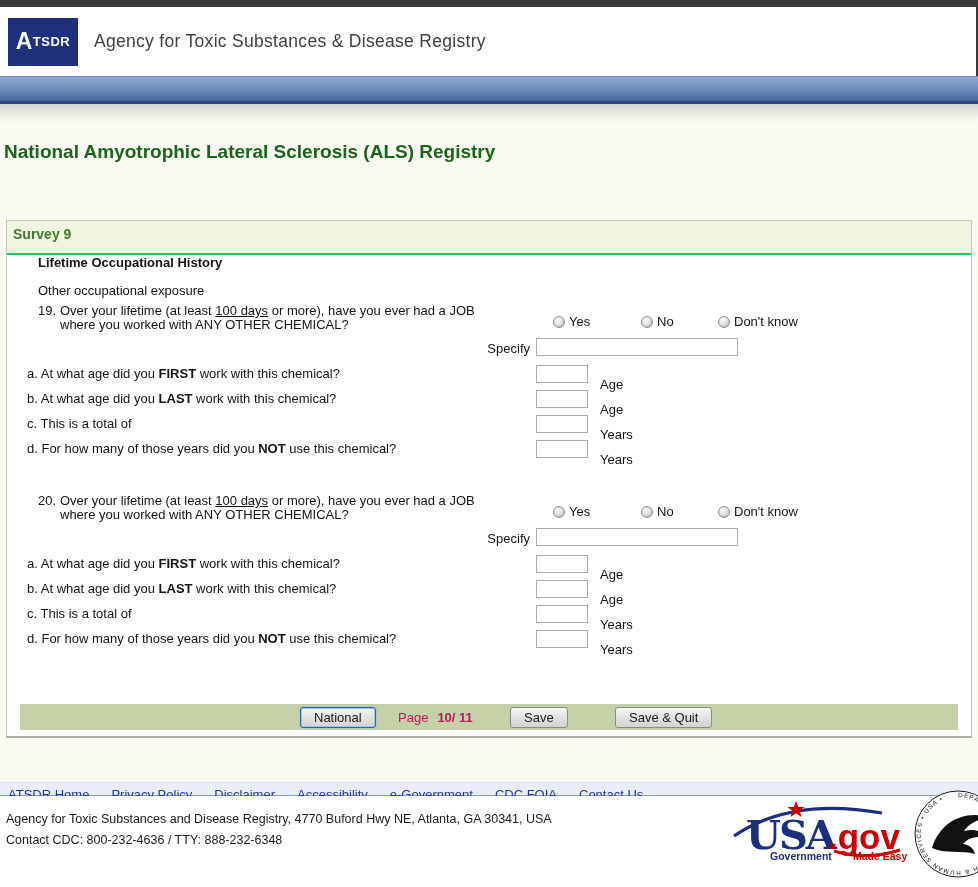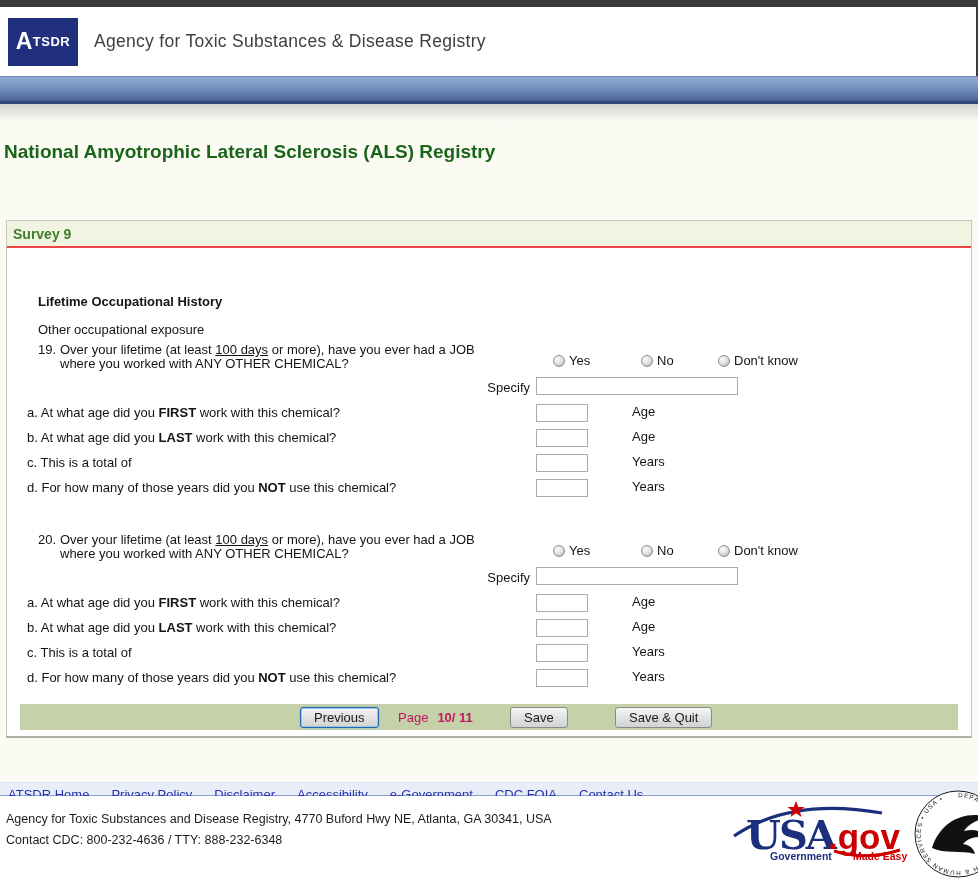--- a/index.html
+++ b/index.html
@@ -31,25 +31,25 @@
   
   .main { height: 678px; background: #fbfbf4; }
   .fade { height: 18px; background: linear-gradient(#d4d4cf, #fbfbf4); }
   .page-title { margin: 18px 0 0 4px; font-size: 19px; font-weight: bold; color: #1a651a; line-height: 24px; }
 
   .panel {
     margin: 56px 6px 0 6px; height: 518px; background: #fff;
     border: 1px solid #c2c9b6; border-bottom: 2px solid #aab0a0; position: relative;
   }
   .panel-header {
-    height: 27px; line-height: 26px; background: #f0f4e0;
-    border-bottom: 2px solid #ef4444; padding-left: 6px;
+    height: 34px; line-height: 26px; background: #f0f4e0;
+    border-bottom: 2px solid #22c55e; padding-left: 6px;
     color: #3f7d2c; font-weight: bold; font-size: 14px;
   }
-  .panel-body { position: relative; padding-top: 46px; font-size: 13px; color: #141414; }
+  .panel-body { position: relative; font-size: 13px; color: #141414; }
   .sec-heading { margin-left: 31px; font-size: 13px; font-weight: bold; }
   .sub-heading { margin-left: 31px; margin-top: 13px; font-size: 13px; font-weight: normal; }
 
   .q-block { position: relative; margin-top: 6px; }
   .q-block.second { margin-top: 34px; }
   .q-row { display: flex; margin-left: 31px; line-height: 14px; }
   .q-num { width: 22px; flex: none; }
   .q-text { width: 470px; }
   .uline { text-decoration: underline; }
 
@@ -64,21 +64,21 @@
 
   .specify-row { position: relative; margin-top: 6px; height: 22px; }
   .specify-label { position: absolute; left: 433px; width: 90px; text-align: right; top: 3px; }
   .specify-input { position: absolute; left: 529px; top: 0; width: 202px; height: 18px;
     border: 1px solid #ababab; background: #fff; font: 12px "Liberation Sans", sans-serif; padding: 0 3px; }
 
   .sub-row { position: relative; margin-top: 5px; height: 20px; }
   .sub-text { margin-left: 20px; line-height: 17px; }
   .small-input { position: absolute; left: 529px; top: 0; width: 52px; height: 18px;
     border: 1px solid #ababab; background: #fff; font: 12px "Liberation Sans", sans-serif; padding: 0 3px; }
-  .unit { position: absolute; left: 593px; top: 0; margin-left: 32px; }
+  .unit { position: absolute; left: 593px; top: 12px; }
 
   
   .navbar { position: absolute; left: 13px; right: 13px; bottom: 6px; height: 26px; background: #c5d2a9; }
   .btn {
     position: absolute; top: 3px; height: 21px; font: 13px "Liberation Sans", sans-serif;
     background: linear-gradient(#f7f7f7, #e3e3e3 45%, #d3d3d3);
     border: 1px solid #8a8a8a; border-radius: 3px; padding: 0 13px; color: #1a1a1a; cursor: pointer;
   }
   .btn-previous { left: 280px; border: 1px solid #2a66b0; box-shadow: inset 0 0 0 1px #9cc3ea, 0 0 2px #7fb0e0; }
   .btn-next { left: 490px; }
@@ -217,21 +217,21 @@
           <div class="sub-row">
             <div class="sub-text"><span>d. For how many of those years did you </span><b>NOT</b><span> use this chemical?</span></div>
             <input class="small-input" type="text" style="">
             <span class="unit">Years</span>
           </div>
         </div>
 
       </div>
 
       <div class="navbar">
-        <button class="btn btn-previous">Previous</button>
+        <button class="btn btn-previous">National</button>
         <div class="page-group"><span>Page</span><span class="pval">10/ 11</span></div>
         <button class="btn btn-next">Save</button>
         <button class="btn btn-savequit">Save &amp; Quit</button>
       </div>
     </div>
   </div>
 
   <div class="links-bar">
     <a href="#">ATSDR Home</a>
     <a href="#">Privacy Policy</a>

